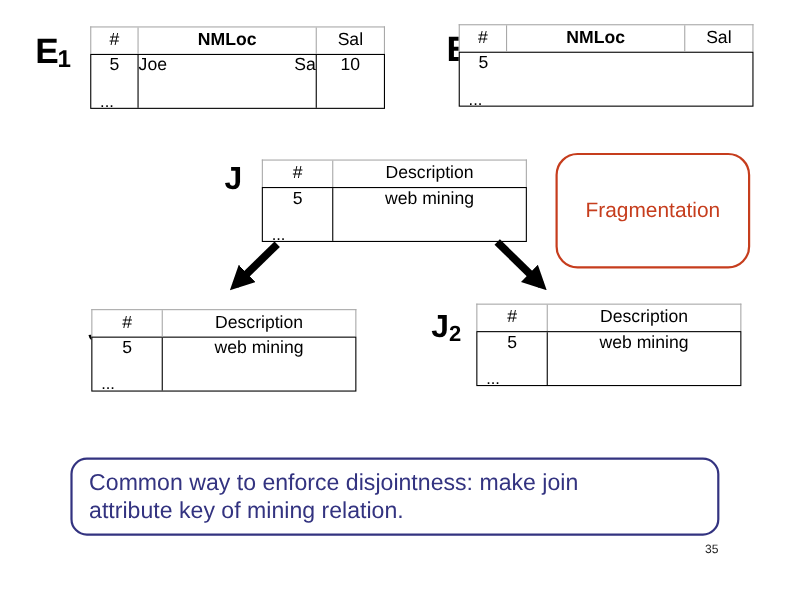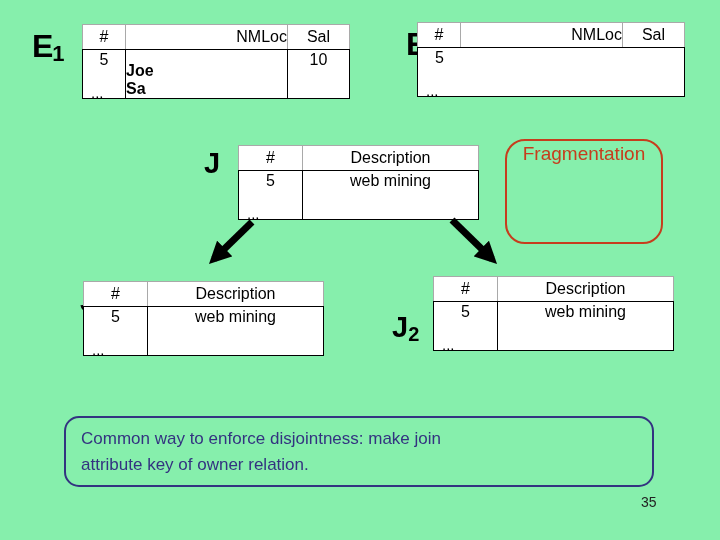--- a/index.html
+++ b/index.html
@@ -1,59 +1,59 @@
 <!DOCTYPE html>
 <html><head>
 <meta charset="utf-8">
 <style>
   html,body{margin:0;padding:0;background:#e8e8e8;}
   .slide{
-    position:relative;width:720px;height:540px;background:#86efac;
+    position:relative;width:720px;height:540px;background:#ffffff;
     font-family:"Liberation Sans", sans-serif;color:#000;overflow:hidden;
   }
   
   .lbl{position:absolute;font-weight:bold;color:#000;line-height:1;}
   .lbl-big{font-size:32px;letter-spacing:-1px;}
   .lbl-big .sub{font-size:22px;font-weight:bold;vertical-align:-4px;}
   .lbl-j{font-size:29px;font-weight:bold;}
   .lbl-j .sub{font-size:20px;vertical-align:-4px;}
   
   .tbl{position:absolute;font-size:16px;background:#fff;}
   .thead{display:flex;height:25px;border:1px solid #a9a9a9;border-bottom:none;box-sizing:border-box;}
   .th{display:flex;align-items:center;justify-content:center;border-right:1px solid #a9a9a9;box-sizing:border-box;}
   .th:last-child{border-right:none;}
-  .th.merged{justify-content:flex-end;}
+  .th.merged{justify-content:center;font-weight:bold;}
   .tbody{display:flex;height:50px;border:1px solid #000;box-sizing:border-box;}
   .td{display:flex;flex-direction:column;align-items:center;border-right:1px solid #000;box-sizing:border-box;}
   .td:last-child{border-right:none;}
   .td .val{margin-top:1px;}
   .td .dots{margin-top:auto;align-self:flex-start;padding-left:8px;font-size:15px;line-height:11px;}
-  .td.merged{flex-direction:column;justify-content:flex-end;align-items:flex-start;padding-top:1px;font-weight:bold;}
+  .td.merged{flex-direction:row;justify-content:space-between;align-items:flex-start;padding-top:1px;}
   
   .e .c0{width:43px;} .e .c1{width:162px;} .e .c2{width:61px;}
   
   .jt .c0{width:64px;} .jt .c1{width:175px;}
   
   .arrow{position:absolute;}
   
   .callout{
-    position:absolute;left:505px;top:139px;width:158px;height:105px;
+    position:absolute;left:505px;top:139px;width:177px;height:105px;
     border:2px solid #c63d1d;border-radius:20px;box-sizing:border-box;
     color:#c63d1d;font-size:19px;line-height:25px;text-align:center;
-    display:flex;flex-direction:column;justify-content:space-between;
+    display:flex;flex-direction:column;justify-content:center;
   }
   
   .note{
     position:absolute;left:64px;top:416px;width:590px;height:71px;
     border:2px solid #333380;border-radius:15px;box-sizing:border-box;
-    color:#333380;font-size:17px;line-height:26px;
+    color:#333380;font-size:21px;line-height:26px;
     padding:8px 0 0 15px;
   }
   
-  .pagenum{position:absolute;left:641px;top:494px;font-size:14px;color:#222;}
+  .pagenum{position:absolute;left:641px;top:494px;font-size:11px;color:#222;}
 </style>
 </head>
 <body>
 
 <div class="slide">
 
   <div class="lbl lbl-big" style="left:32px;top:30px;"><span>E</span><span class="sub">1</span></div>
   <div class="tbl e" style="left:82px;top:24px;">
     <div class="thead">
       <div class="th c0">#</div>
@@ -144,37 +144,37 @@
       <div class="td c0">
         <div class="val">5</div>
         <div class="dots">...</div>
       </div>
       <div class="td c1">
         <div class="val">web mining</div>
       </div>
     </div>
   </div>
 
-  <div class="lbl lbl-j" style="left:392px;top:313px;"><span>J</span><span class="sub">2</span></div>
+  <div class="lbl lbl-j" style="left:392px;top:283px;"><span>J</span><span class="sub">2</span></div>
   <div class="tbl jt" style="left:433px;top:276px;">
     <div class="thead">
       <div class="th c0">#</div>
       <div class="th c1">Description</div>
     </div>
     <div class="tbody">
       <div class="td c0">
         <div class="val">5</div>
         <div class="dots">...</div>
       </div>
       <div class="td c1">
         <div class="val">web mining</div>
       </div>
     </div>
   </div>
 
   <div class="note">
     <div>Common way to enforce disjointness: make join</div>
-    <div>attribute key of owner relation.</div>
+    <div>attribute key of mining relation.</div>
   </div>
 
   <div class="pagenum">35</div>
 
 </div>
 
 </body></html>

